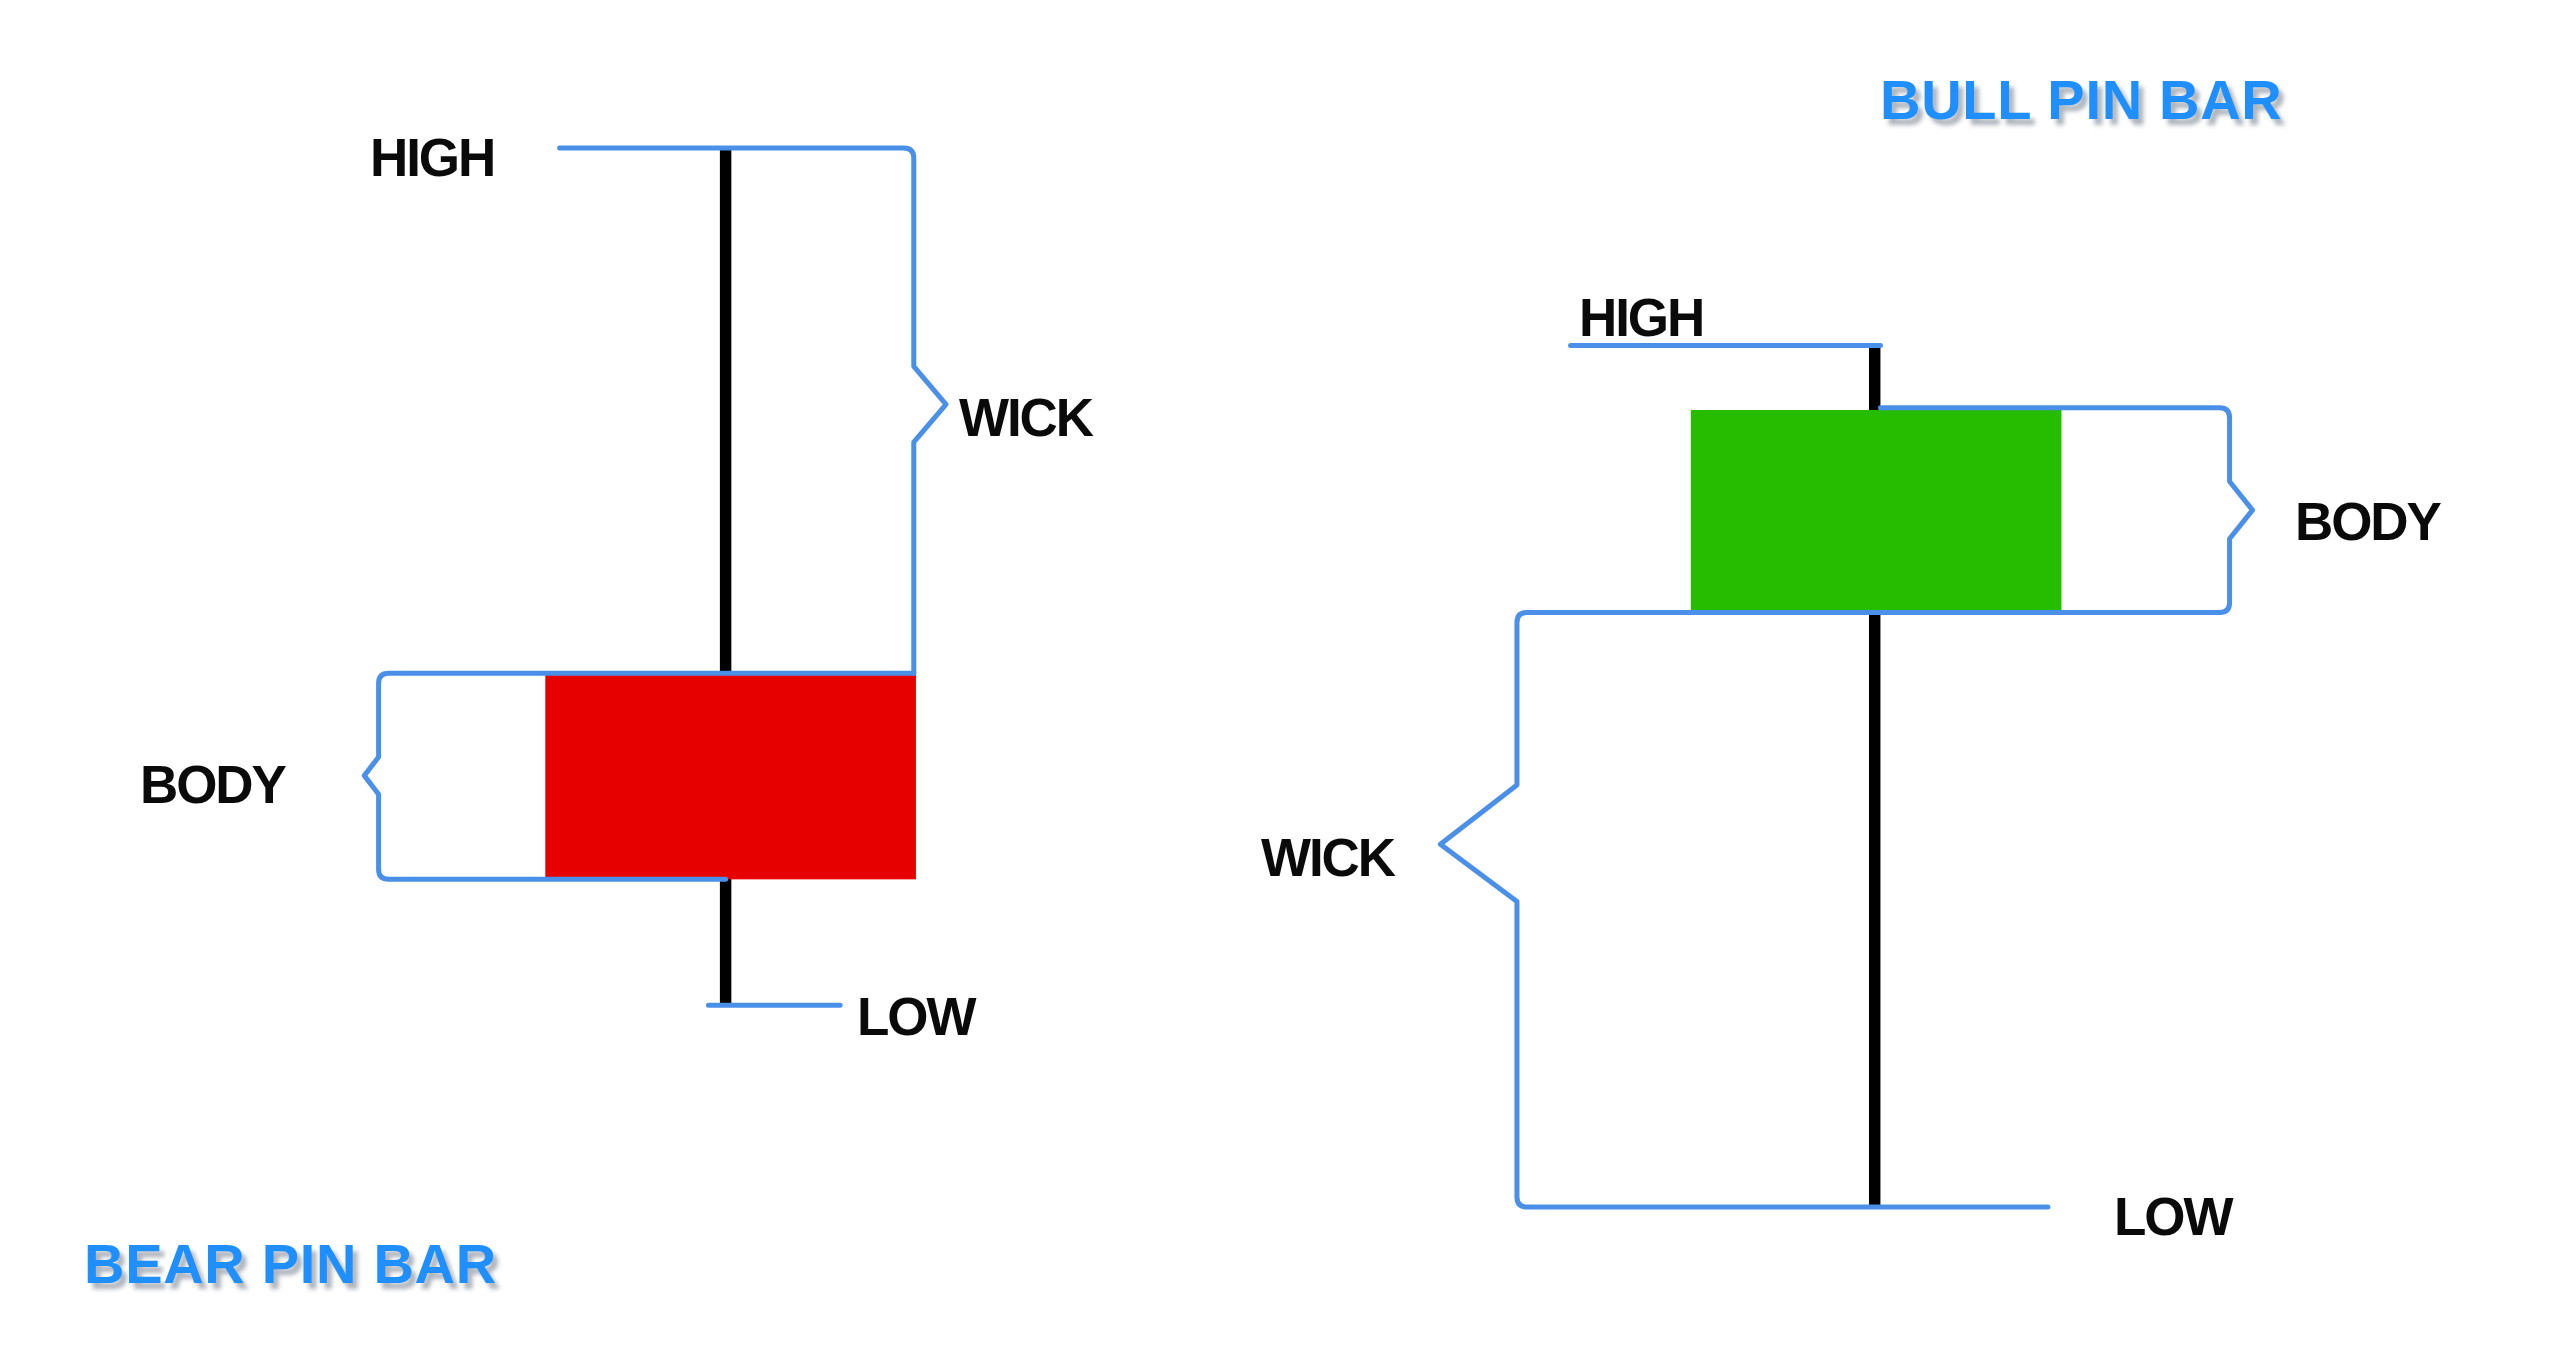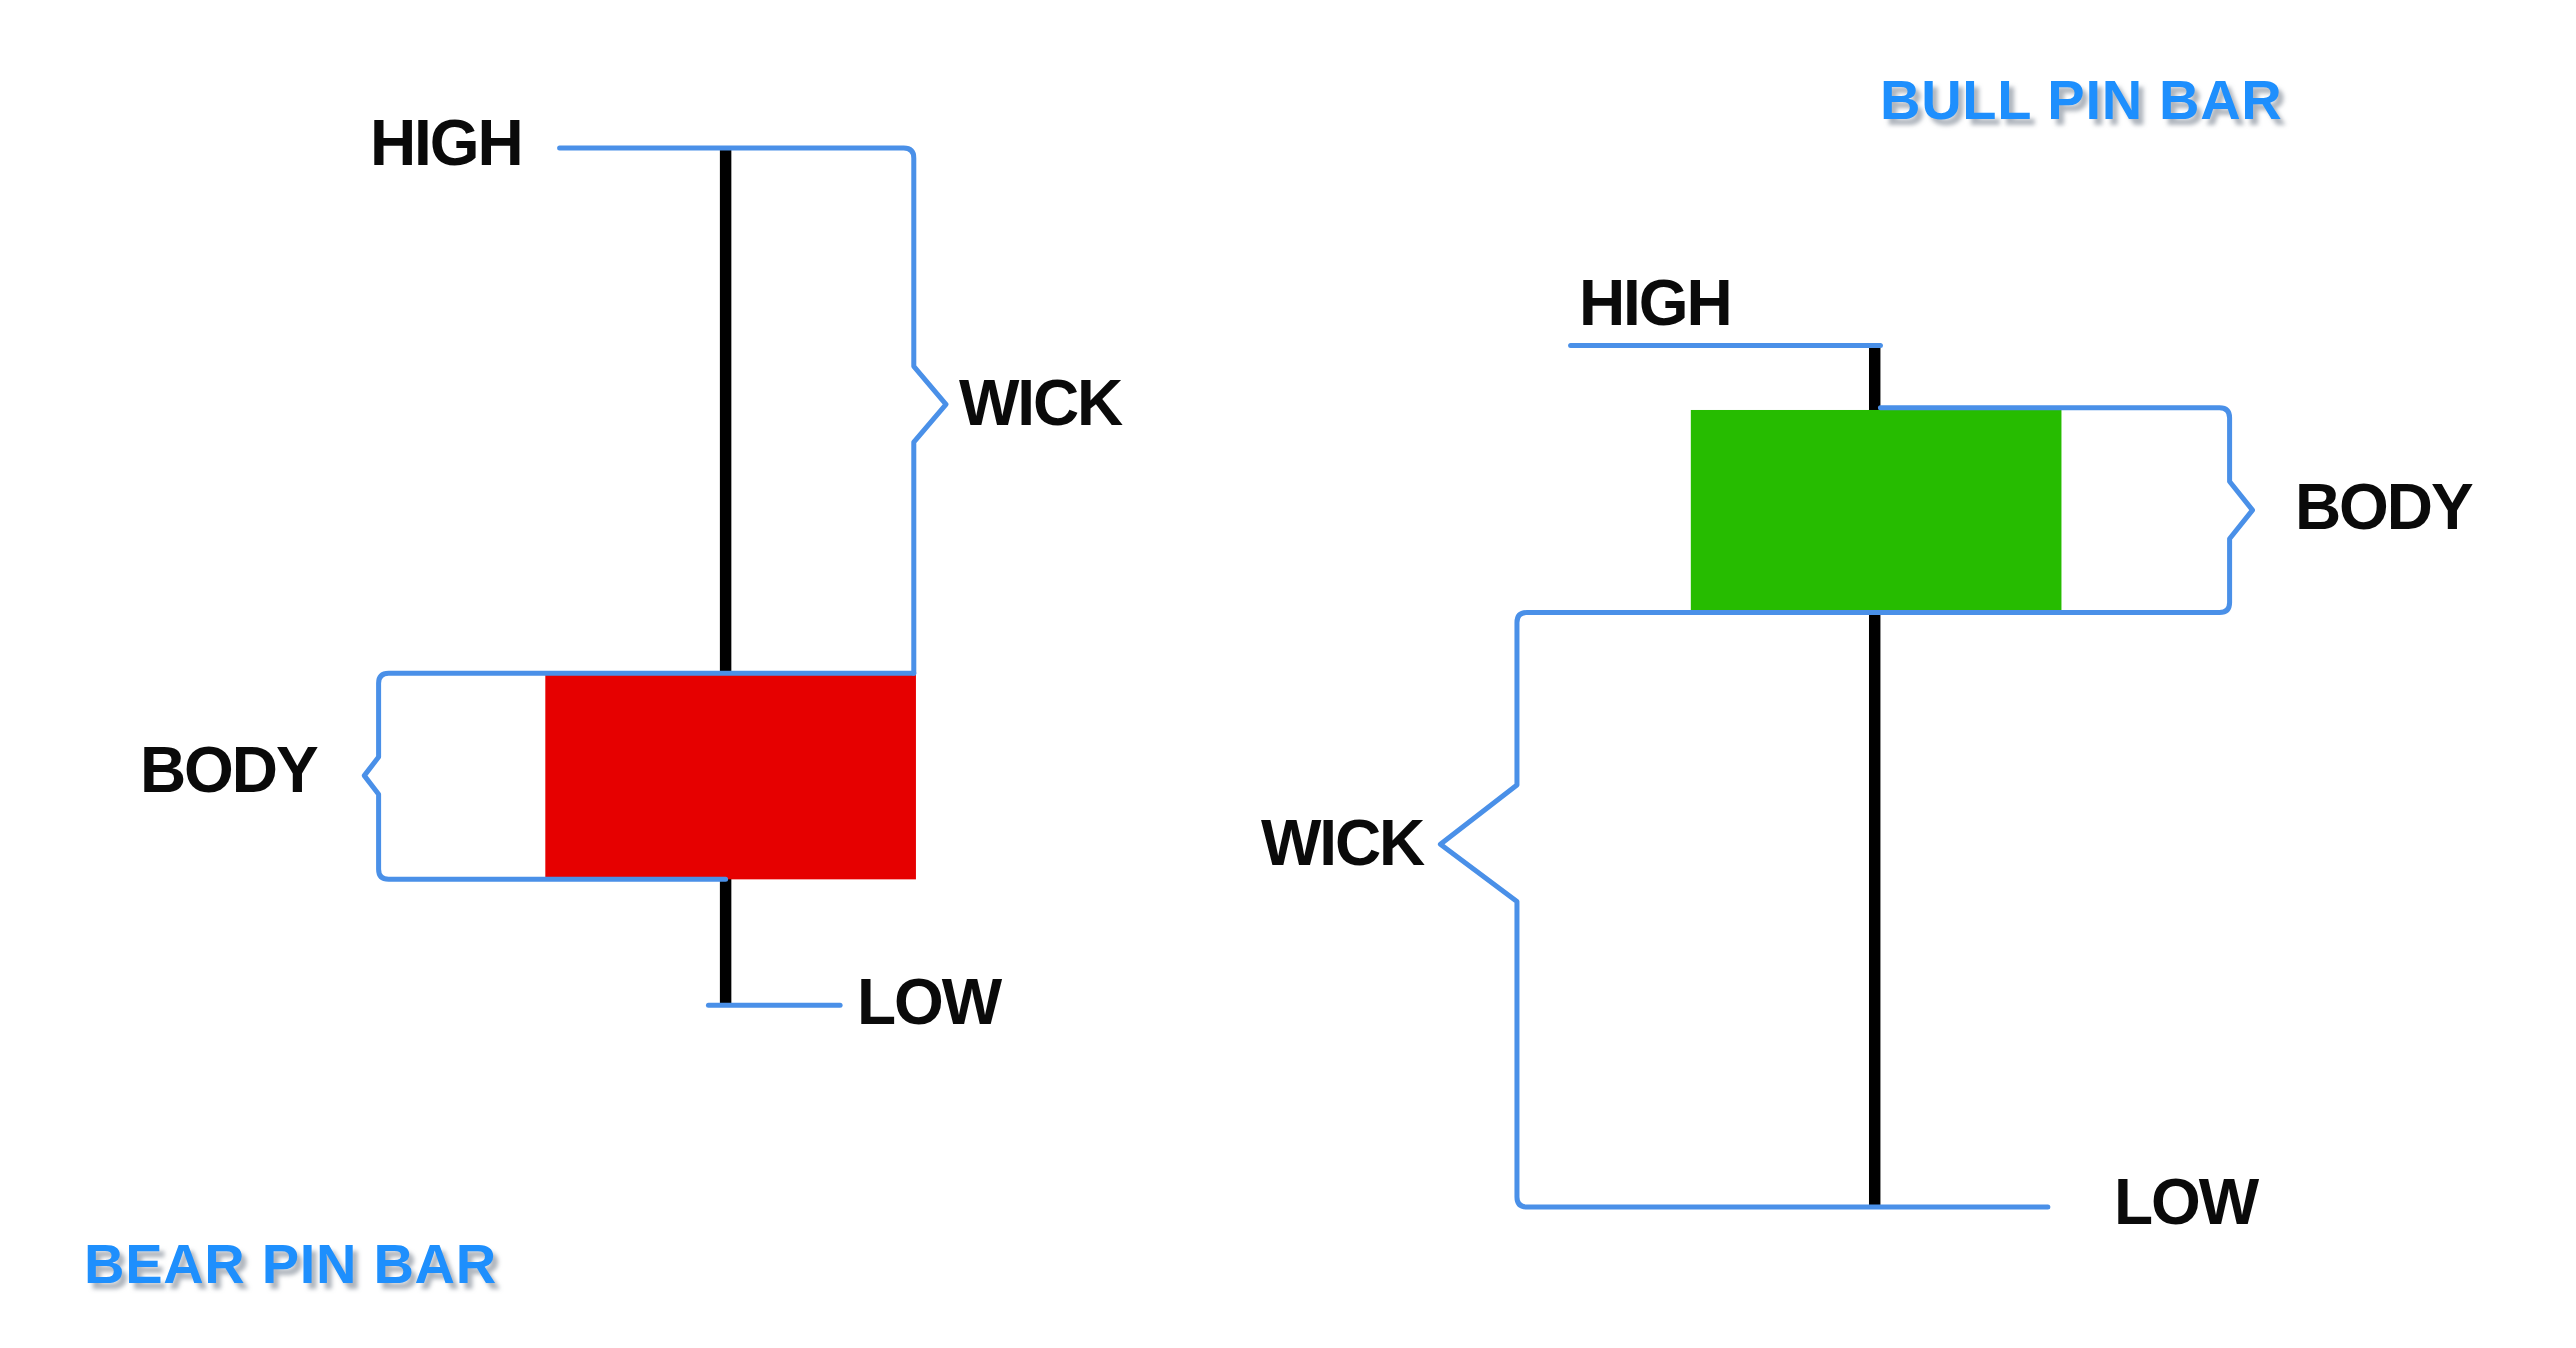--- a/index.html
+++ b/index.html
@@ -6,26 +6,27 @@
   .canvas{
     position:relative;
     width:2576px;height:1348px;
     background:#ffffff;
     overflow:hidden;
     font-family:"Liberation Sans","DejaVu Sans",sans-serif;
   }
   .diagram-svg{position:absolute;left:0;top:0;width:2576px;height:1348px;}
   .label{
     position:absolute;
-    font-size:64px;
+    font-size:53px;
     font-weight:700;
     letter-spacing:-2.1px;
     color:#0a0a0a;
     line-height:1;
     white-space:nowrap;
+    margin-top:20px;
   }
   .title{
     position:absolute;
     font-size:56px;
     font-weight:700;
     letter-spacing:0.7px;
     color:#1e8ffd;
     line-height:1;
     white-space:nowrap;
     text-shadow:5px 5.7px 4.3px rgba(110,120,135,0.55);

